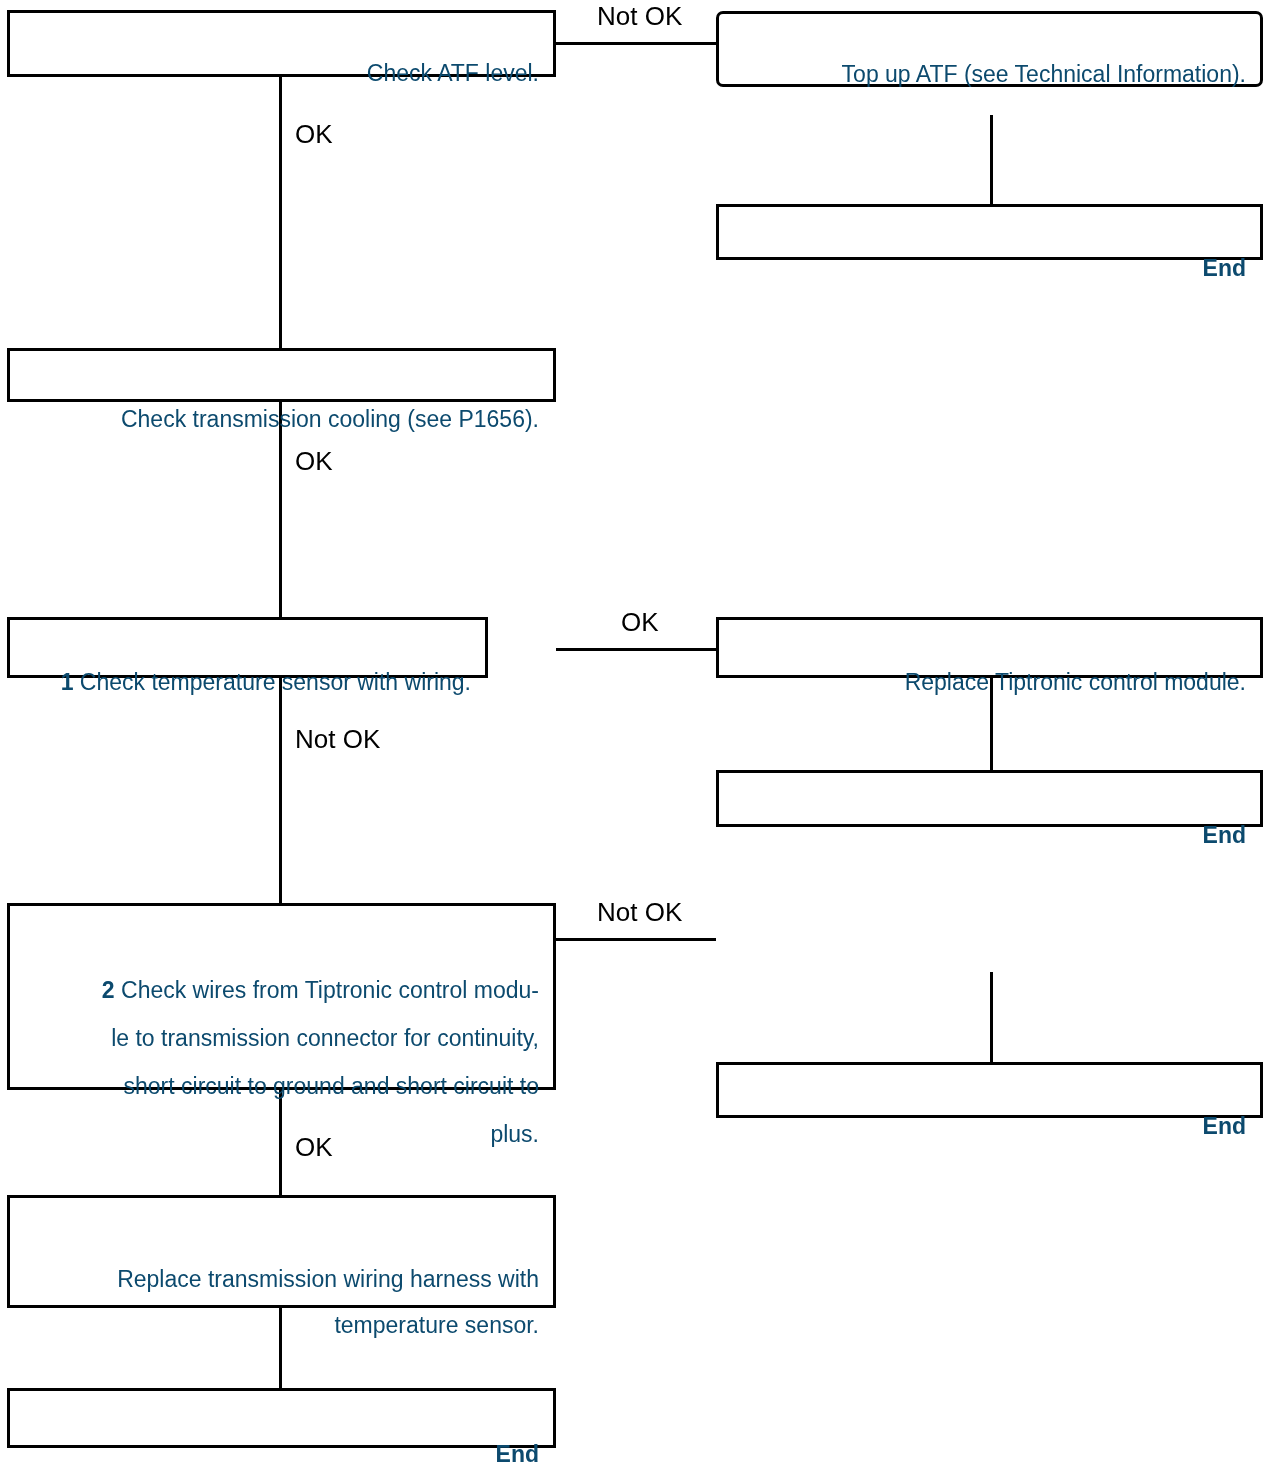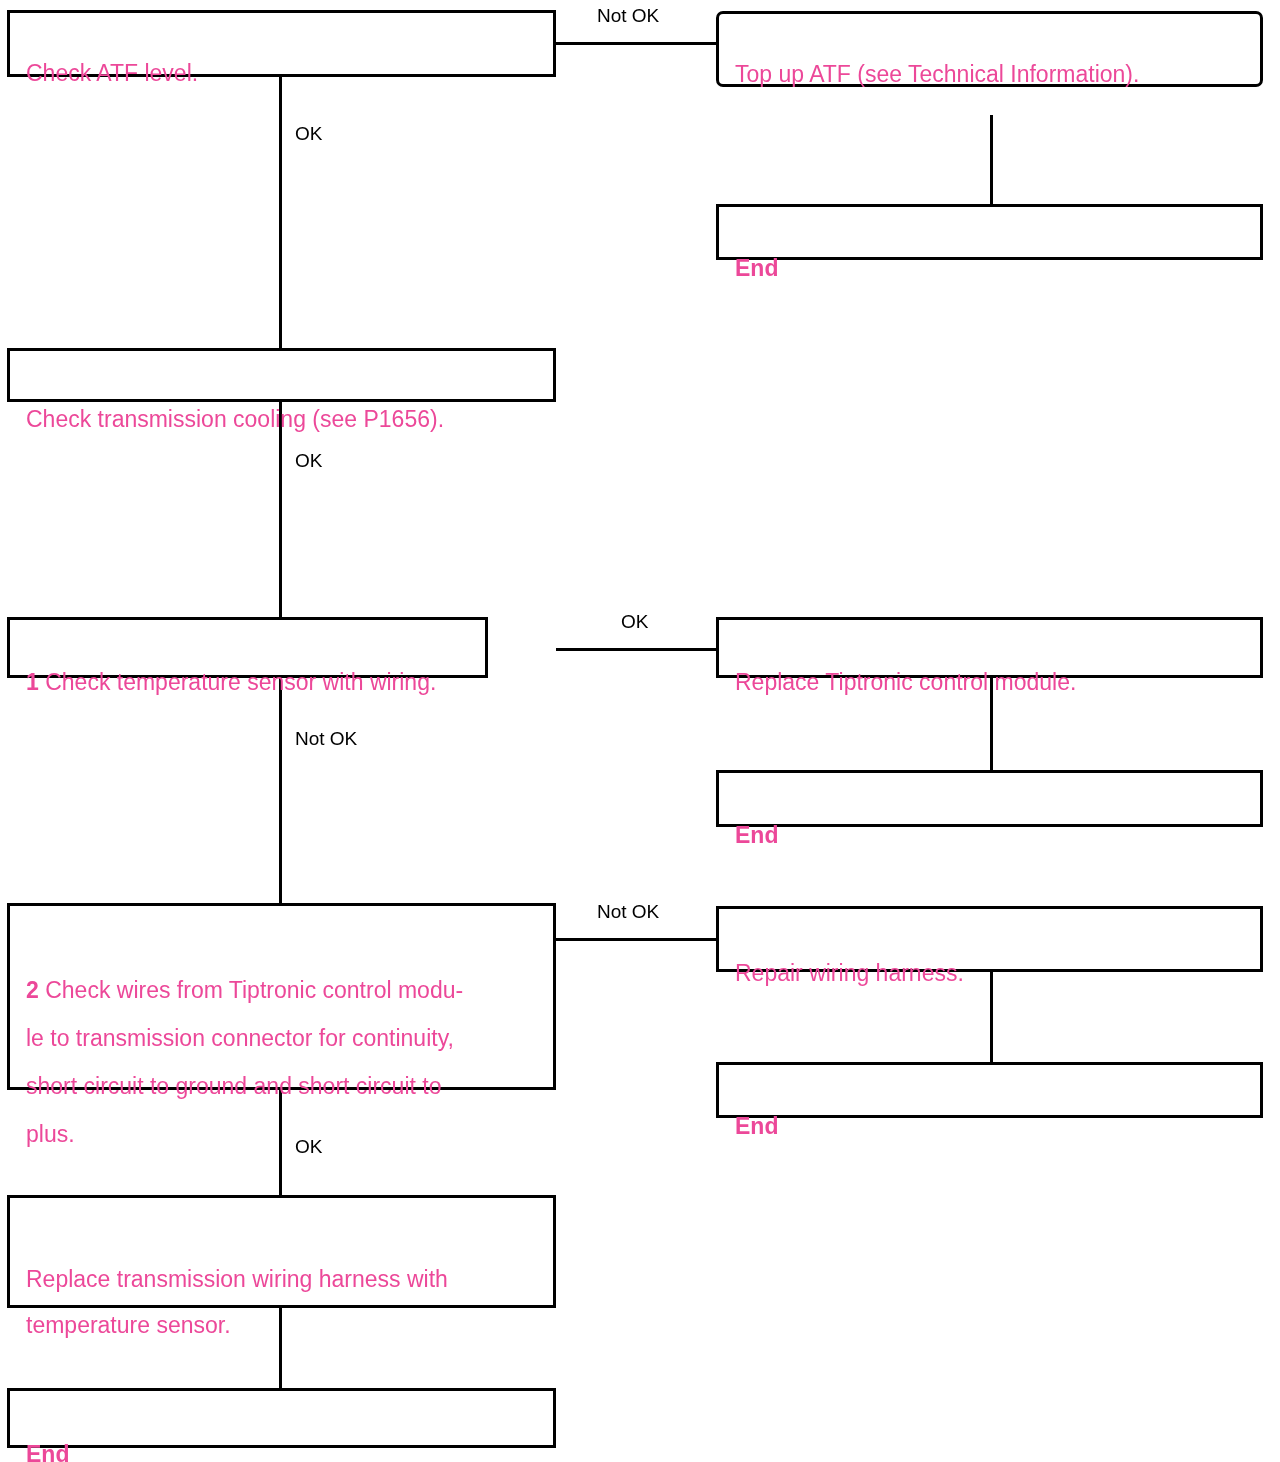--- a/index.html
+++ b/index.html
@@ -13,26 +13,27 @@
     height: 1462px;
     background: #ffffff;
     font-family: "Liberation Sans", sans-serif;
     overflow: hidden;
   }
   .node {
     position: absolute;
     box-sizing: border-box;
     border: 3px solid #000000;
     background: #ffffff;
-    color: #ec4899;
+    color: #0c4a6e;
     font-size: 23px;
     line-height: 36px;
     padding: 6px 14px 6px 16px;
     white-space: pre-line;
     z-index: 3;
+    text-align: right;
   }
   .node.bold {
     font-weight: bold;
   }
   .node .num {
     font-weight: bold;
   }
   .node .body {
     display: block;
   }
@@ -43,21 +44,21 @@
     z-index: 1;
   }
   .edge-h {
     position: absolute;
     height: 3px;
     background: #000000;
     z-index: 1;
   }
   .edge-label {
     position: absolute;
-    font-size: 19px;
+    font-size: 26px;
     line-height: 26px;
     color: #000000;
     white-space: nowrap;
     z-index: 2;
   }
 </style>
 </head>
 <body>
 
 <div id="canvas">
@@ -99,23 +100,20 @@
   </div>
 
   <div class="node" style="left:716px; top:617px; width:547px; height:61px; padding-top:8px;">
     <span class="body">Replace Tiptronic control module.</span>
   </div>
 
   <div class="node bold" style="left:716px; top:770px; width:547px; height:57px; padding-top:8px;">
     <span class="body">End</span>
   </div>
 
-  <div class="node" style="left:716px; top:906px; width:547px; height:66px; padding-top:10px;">
-    <span class="body">Repair wiring harness.</span>
-  </div>
 
   <div class="node bold" style="left:716px; top:1062px; width:547px; height:56px; padding-top:7px;">
     <span class="body">End</span>
   </div>
 
   <div class="edge-h" style="left:556px; top:42px; width:160px;"></div>
 
   <div class="edge-v" style="left:279px; top:77px; height:271px;"></div>
 
   <div class="edge-v" style="left:990px; top:115px; height:89px;"></div>

